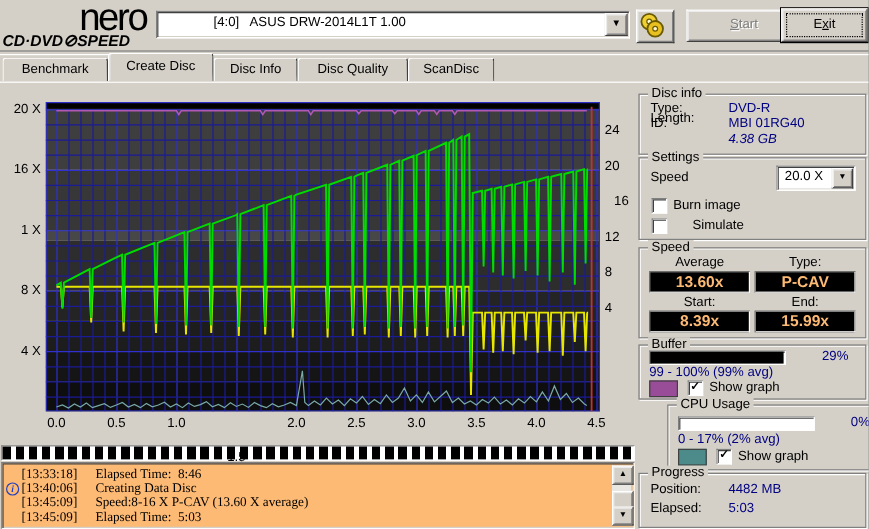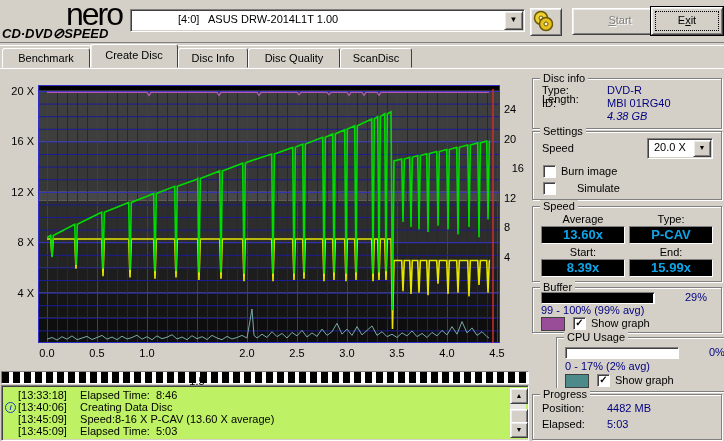--- a/index.html
+++ b/index.html
@@ -7,37 +7,37 @@
        font-family:"Liberation Sans",sans-serif;font-size:11px;color:#000;overflow:hidden;}
   .abs{position:absolute;}
   .raised{background:#d4d0c8;border:1px solid;border-color:#ffffff #404040 #404040 #ffffff;
           box-shadow:inset 1px 1px 0 #ececec, inset -1px -1px 0 #808080;}
   .sunkenfield{background:#ffffff;border:1px solid;border-color:#808080 #ffffff #ffffff #808080;
           box-shadow:inset 1px 1px 0 #404040, inset -1px -1px 0 #d4d0c8;}
   .group{border:1px solid #808080;box-shadow:inset 1px 1px 0 #ffffff, 1px 1px 0 #ffffff;}
   .legend{position:absolute;top:-7px;left:7px;background:#d4d0c8;padding:0 3px;line-height:13px;white-space:nowrap;}
   .navy{color:#000080;}
   .lbl{position:absolute;white-space:nowrap;}
-  .lcd{position:absolute;background:#000;color:#0ea5e9;font-weight:bold;font-size:13px;
+  .lcd{position:absolute;background:#000;color:#fdba74;font-weight:bold;font-size:13px;
        text-align:center;line-height:16px;height:16px;border:1px solid;border-color:#808080 #fff #fff #808080;}
   .cb{position:absolute;width:11px;height:11px;background:#fff;border:1px solid;border-color:#808080 #fff #fff #808080;
       box-shadow:inset 1px 1px 0 #404040;font-size:10px;line-height:10px;text-align:center;font-weight:bold;}
   .btnlike{text-align:center;cursor:default;}
   .tabsrow{position:absolute;left:2px;top:46px;height:22px;}
   .tab{position:absolute;bottom:0;height:18px;line-height:18px;text-align:center;background:#d4d0c8;
        border:1px solid;border-color:#ffffff #404040 #d4d0c8 #ffffff;border-top-left-radius:3px;border-top-right-radius:3px;}
   .tab.sel{height:22px;line-height:20px;z-index:3;box-shadow:inset 1px 0 0 #ececec;}
   .swatch{position:absolute;width:22px;height:12px;border:1px solid #404040;}
   .bar{position:absolute;height:10px;background:#fff;border:1px solid;border-color:#808080 #fff #fff #808080;box-shadow:inset 1px 1px 0 #404040;}
   .barfill{height:100%;background:#000;}
   .marquee{position:absolute;left:1px;top:371px;width:526px;height:11px;background:#fff;
        border:1px solid;border-color:#808080 #fff #fff #808080;
        background-image:repeating-linear-gradient(90deg,#000 0 7px,#fff 7px 11px);}
-  .logbox{position:absolute;left:1px;top:385px;width:526px;height:54px;background:#bef264;
-       border:1px solid;border-color:#808080 #fff #fff #808080;box-shadow:inset 1px 1px 0 #404040, inset -1px -1px 0 #d4d0c8;}
+  .logbox{position:absolute;left:1px;top:385px;width:526px;height:54px;background:#fdba74;
+       border:1px solid;border-color:#808080 #fff #fff #808080;box-shadow:inset 1px 1px 0 #404040, inset -1px -1px 0 #d4d0c8;font-family:Liberation Serif, serif;}
   .logline{position:relative;height:12px;line-height:12px;white-space:pre;font-size:11px;}
   .logtime{display:inline-block;width:56px;margin-left:14px;}
   .sb{position:absolute;right:2px;top:2px;width:16px;bottom:2px;background:#e9e7e1;}
   .sbbtn{position:absolute;left:0;width:16px;height:14px;font-size:7px;line-height:13px;text-align:center;}
   .sep{position:absolute;left:0;top:42px;width:724px;height:2px;border-top:1px solid #808080;border-bottom:1px solid #ffffff;}
   u{text-decoration:underline;}
   svg{display:block;}
 </style>
 </head>
 <body>
@@ -253,21 +253,21 @@
       </div>
     <div class="sb">
       <div class="sbbtn raised" style="top:0;">▲</div>
       <div class="raised" style="position:absolute;left:0;bottom:14px;width:16px;height:13px;"></div>
       <div class="sbbtn raised" style="bottom:0;top:auto;">▼</div>
     </div>
   </div>
 
 <div class="abs" style="left: 2px; top: 85px; width: 32px; text-align: right;">20 X</div>
     <div class="abs" style="left: 2px; top: 135.4px; width: 32px; text-align: right;">16 X</div>
-    <div class="abs" style="left: 2px; top: 185.8px; width: 32px; text-align: right;">12 X</div>
+    <div class="abs" style="left: 2px; top: 185.8px; width: 32px; text-align: right;">1 X</div>
     <div class="abs" style="left: 2px; top: 236.2px; width: 32px; text-align: right;">8 X</div>
     <div class="abs" style="left: 2px; top: 286.6px; width: 32px; text-align: right;">4 X</div>
     <div class="abs" style="left: 504px; top: 102.9px; width: 20px; text-align: left;">24</div>
     <div class="abs" style="left: 504px; top: 132.5px; width: 20px; text-align: left;">20</div>
     <div class="abs" style="left: 504px; top: 162.1px; width: 20px; text-align: right;">16</div>
     <div class="abs" style="left: 504px; top: 191.7px; width: 20px; text-align: left;">12</div>
     <div class="abs" style="left: 504px; top: 221.3px; width: 20px; text-align: left;">8</div>
     <div class="abs" style="left: 504px; top: 250.9px; width: 20px; text-align: left;">4</div>
     <div class="abs" style="left: 35px; top: 347px; width: 24px; text-align: center;">0.0</div>
     <div class="abs" style="left: 85px; top: 347px; width: 24px; text-align: center;">0.5</div>

